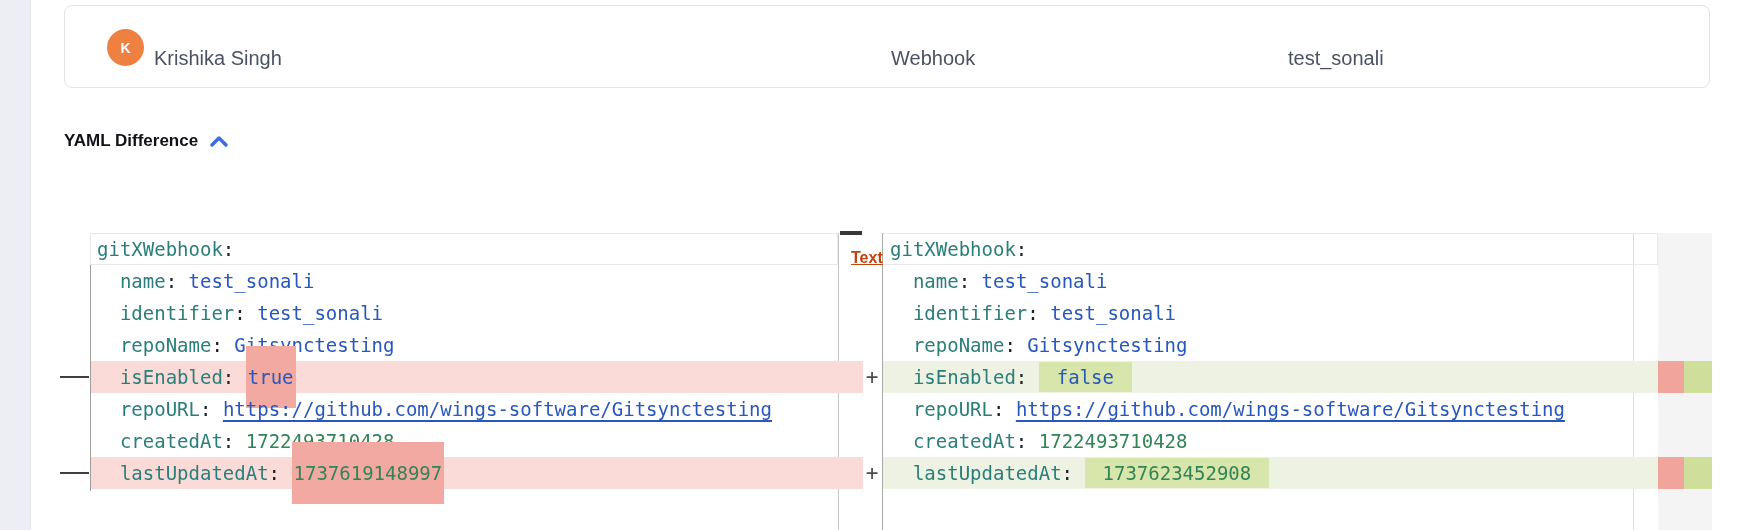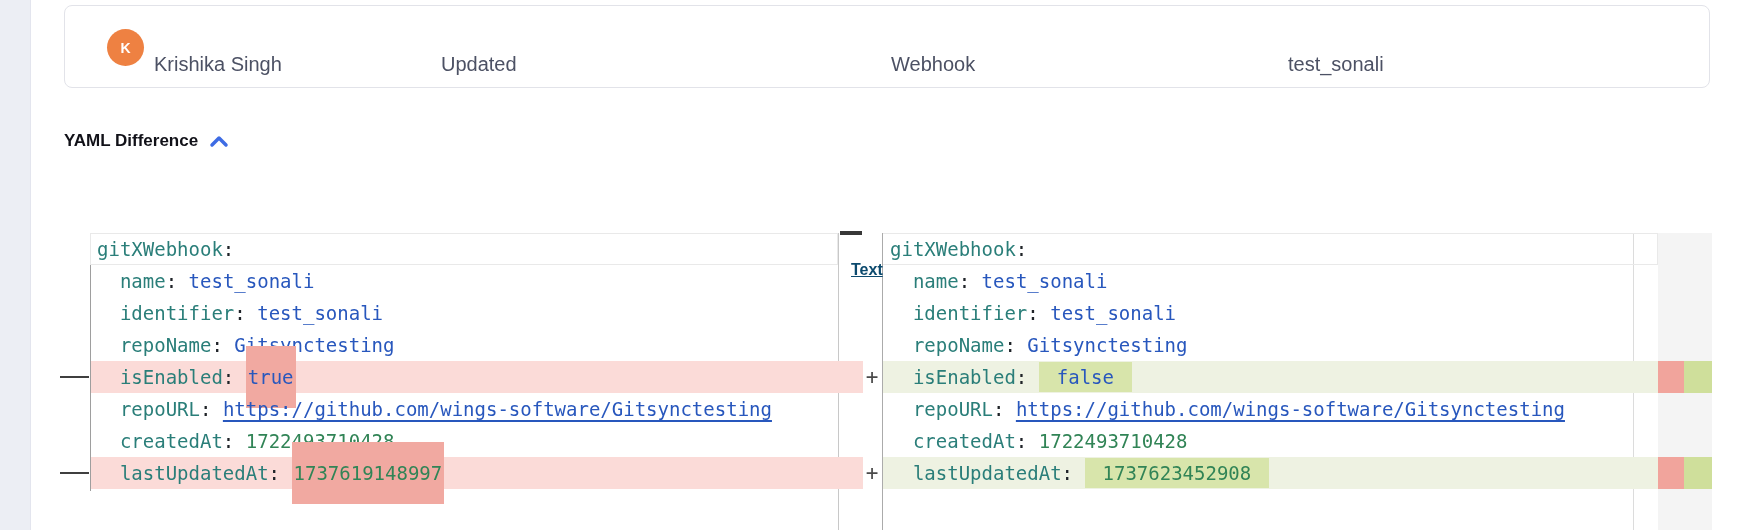--- a/index.html
+++ b/index.html
@@ -4,21 +4,21 @@
 <style>
   html,body{margin:0;padding:0;background:#ffffff;}
   .page{position:relative;width:1749px;height:530px;overflow:hidden;
         font-family:"Liberation Sans",sans-serif;background:#ffffff;}
   .left-strip{position:absolute;left:0;top:0;width:30px;height:530px;
         background:#eceef4;border-right:1px solid #e3e5ee;}
 
   
   .audit-card{position:absolute;left:64px;top:5px;width:1646px;height:83px;
         background:#ffffff;border:1px solid #e2e3e9;border-radius:8px;box-sizing:border-box;}
-  .audit-card .cell{position:absolute;top:18px;height:100%;display:flex;align-items:center;
+  .audit-card .cell{position:absolute;top:12px;height:100%;display:flex;align-items:center;
         color:#4c5164;font-size:20px;}
   .avatar{position:absolute;left:42px;top:23px;width:37px;height:37px;border-radius:50%;
         background:#ee8142;color:#ffffff;font-size:14px;font-weight:700;
         display:flex;align-items:center;justify-content:center;}
   .cell.user{left:89px;} .cell.action{left:376px;} .cell.rtype{left:826px;} .cell.rname{left:1223px;}
 
   
   .diff-title-row{position:absolute;left:64px;top:131px;display:flex;align-items:center;gap:10px;}
   .diff-title{font-size:17px;font-weight:700;color:#111118;}
   .chevron-btn{display:flex;align-items:center;cursor:pointer;}
@@ -27,21 +27,21 @@
   .diff-area{position:absolute;left:0;top:202px;width:1749px;height:334px;margin-top:31px;}
   .abs{position:absolute;}
   .ruler{left:1658px;top:0;width:54px;height:100%;background:#f4f4f4;}
   .line-1633{left:1633px;top:0;width:1px;height:100%;background:#dcdcdc;}
   .sash{left:838px;top:0;width:1px;height:100%;background:#c8c8c8;}
   .row1-box{height:32px;border:1px solid #e9e9e9;box-sizing:border-box;top:0;}
   .row1-box.l{left:90px;width:748px;} .row1-box.r{left:882px;width:776px;}
   .sash-handle{left:840px;top:-2px;width:22px;height:4px;background:#383838;}
   .left-border{left:90px;top:32px;width:1px;height:226px;background:#9e9e9e;}
   .right-border{left:882px;top:0;width:1px;height:100%;background:#ababab;}
-  .gutter-label{left:851px;top:28px;font-size:16px;font-weight:700;color:#0c4a6e;text-decoration:underline;}
+  .gutter-label{left:851px;top:16px;font-size:16px;font-weight:700;color:#c2410c;text-decoration:underline;}
 
   .editor{top:0;overflow:visible;font-family:"DejaVu Sans Mono","Liberation Mono",monospace;
         font-size:19px;line-height:32px;white-space:pre;}
   .editor.left{left:90px;width:748px;}
   .editor.right{left:883px;width:775px;}
   .code-line{height:32px;padding-left:7px;box-sizing:border-box;}
   .editor.left .code-line.changed{width:calc(100% + 25px);background:#fbdbd8;}
   .editor.right .code-line.changed{background:#eef2e2;}
   .tok-key{color:#2a7e79;} .tok-colon{color:#1f2328;}
   .tok-string,.tok-boolean{color:#2857bd;}
@@ -59,21 +59,20 @@
 </style>
 </head>
 <body>
 
 <div class="page">
   <div class="left-strip"></div>
 
   <div class="audit-card">
     <div class="avatar">K</div>
     <div class="cell user">Krishika Singh</div>
-    <div class="cell action">Updated</div>
     <div class="cell rtype">Webhook</div>
     <div class="cell rname">test_sonali</div>
   </div>
 
   <div class="diff-title-row">
     <span class="diff-title">YAML Difference</span>
     <span class="chevron-btn">
       <svg width="22" height="15" viewBox="0 0 22 15">
         <path d="M4 11 L11 4 L18 11" fill="none" stroke="#3e6ce4" stroke-width="3.5" stroke-linecap="round" stroke-linejoin="round"></path>
       </svg>

